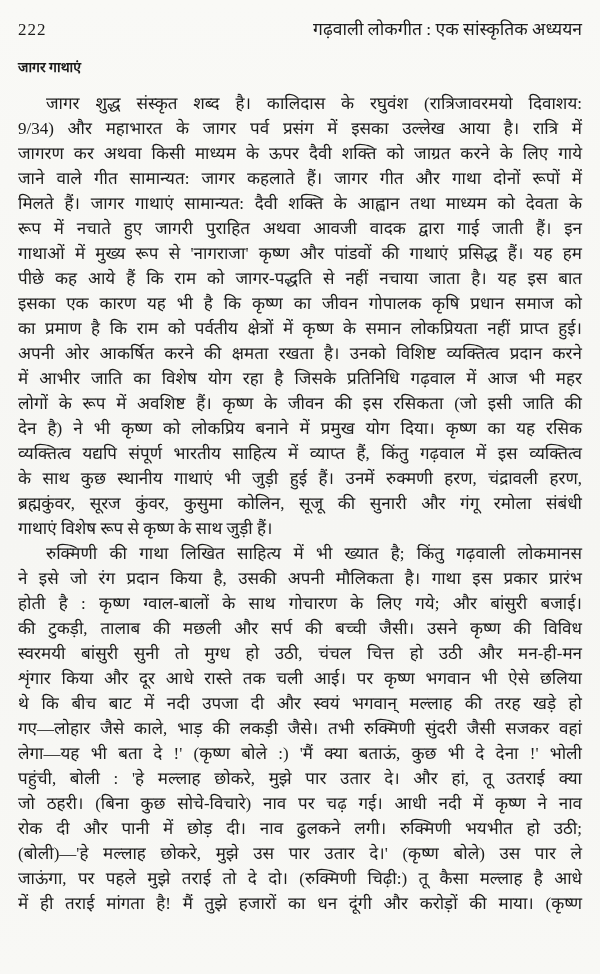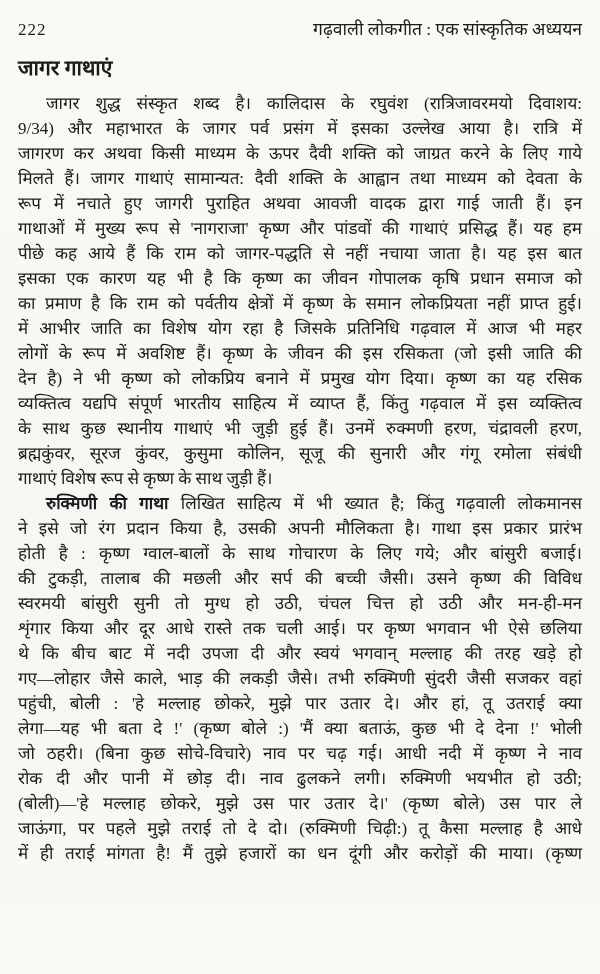--- a/index.html
+++ b/index.html
@@ -33,21 +33,21 @@
     text-align: center;
   }
   .page-number {
     letter-spacing: 1px;
   }
   .book-title {
     font-size: 17.5px;
   }
   .section-heading {
     font-weight: bold;
-    font-size: 21px;
+    font-size: 14px;
     line-height: 26px;
     margin: 0 0 10px 0;
   }
   .body-text {
     font-size: 17px;
   }
   .line {
     height: 25px;
     line-height: 25px;
     text-align: justify;
@@ -55,67 +55,69 @@
     white-space: nowrap;
     overflow: visible;
   }
   .line.indent {
     text-indent: 28px;
   }
   .line.last {
     text-align-last: left;
   }
   .lead-bold {
-    font-weight: bold;
+    font-weight: normal;
   }
 </style>
 </head>
 <body>
 
 <div class="page">
 
   <div class="header-row">
     <span class="page-number">222</span>
     <span class="book-title">गढ़वाली लोकगीत : एक सांस्कृतिक अध्ययन</span>
   </div>
 
   <h1 class="section-heading">जागर गाथाएं</h1>
 
   <div class="body-text">
 
     <div class="paragraph">
       <div class="line indent">जागर शुद्ध संस्कृत शब्द है। कालिदास के रघुवंश (रात्रिजावरमयो दिवाशय:</div>
       <div class="line">9/34) और महाभारत के जागर पर्व प्रसंग में इसका उल्लेख आया है। रात्रि में</div>
       <div class="line">जागरण कर अथवा किसी माध्यम के ऊपर दैवी शक्ति को जाग्रत करने के लिए गाये</div>
+      <div class="line">जाने वाले गीत सामान्यत: जागर कहलाते हैं। जागर गीत और गाथा दोनों रूपों में</div>
       <div class="line">मिलते हैं। जागर गाथाएं सामान्यत: दैवी शक्ति के आह्वान तथा माध्यम को देवता के</div>
       <div class="line">रूप में नचाते हुए जागरी पुराहित अथवा आवजी वादक द्वारा गाई जाती हैं। इन</div>
       <div class="line">गाथाओं में मुख्य रूप से 'नागराजा' कृष्ण और पांडवों की गाथाएं प्रसिद्ध हैं। यह हम</div>
       <div class="line">पीछे कह आये हैं कि राम को जागर-पद्धति से नहीं नचाया जाता है। यह इस बात</div>
       <div class="line">इसका एक कारण यह भी है कि कृष्ण का जीवन गोपालक कृषि प्रधान समाज को</div>
       <div class="line">का प्रमाण है कि राम को पर्वतीय क्षेत्रों में कृष्ण के समान लोकप्रियता नहीं प्राप्त हुई।</div>
+      <div class="line">अपनी ओर आकर्षित करने की क्षमता रखता है। उनको विशिष्ट व्यक्तित्व प्रदान करने</div>
       <div class="line">में आभीर जाति का विशेष योग रहा है जिसके प्रतिनिधि गढ़वाल में आज भी महर</div>
       <div class="line">लोगों के रूप में अवशिष्ट हैं। कृष्ण के जीवन की इस रसिकता (जो इसी जाति की</div>
       <div class="line">देन है) ने भी कृष्ण को लोकप्रिय बनाने में प्रमुख योग दिया। कृष्ण का यह रसिक</div>
       <div class="line">व्यक्तित्व यद्यपि संपूर्ण भारतीय साहित्य में व्याप्त हैं, किंतु गढ़वाल में इस व्यक्तित्व</div>
       <div class="line">के साथ कुछ स्थानीय गाथाएं भी जुड़ी हुई हैं। उनमें रुक्मणी हरण, चंद्रावली हरण,</div>
       <div class="line">ब्रह्मकुंवर, सूरज कुंवर, कुसुमा कोलिन, सूजू की सुनारी और गंगू रमोला संबंधी</div>
       <div class="line last">गाथाएं विशेष रूप से कृष्ण के साथ जुड़ी हैं।</div>
     </div>
 
     <div class="paragraph">
       <div class="line indent"><span class="lead-bold">रुक्मिणी की गाथा</span><span> लिखित साहित्य में भी ख्यात है; किंतु गढ़वाली लोकमानस</span></div>
       <div class="line">ने इसे जो रंग प्रदान किया है, उसकी अपनी मौलिकता है। गाथा इस प्रकार प्रारंभ</div>
       <div class="line">होती है : कृष्ण ग्वाल-बालों के साथ गोचारण के लिए गये; और बांसुरी बजाई।</div>
       <div class="line">की टुकड़ी, तालाब की मछली और सर्प की बच्ची जैसी। उसने कृष्ण की विविध</div>
       <div class="line">स्वरमयी बांसुरी सुनी तो मुग्ध हो उठी, चंचल चित्त हो उठी और मन-ही-मन</div>
       <div class="line">शृंगार किया और दूर आधे रास्ते तक चली आई। पर कृष्ण भगवान भी ऐसे छलिया</div>
       <div class="line">थे कि बीच बाट में नदी उपजा दी और स्वयं भगवान् मल्लाह की तरह खड़े हो</div>
       <div class="line">गए—लोहार जैसे काले, भाड़ की लकड़ी जैसे। तभी रुक्मिणी सुंदरी जैसी सजकर वहां</div>
+      <div class="line">लेगा—यह भी बता दे !' (कृष्ण बोले :) 'मैं क्या बताऊं, कुछ भी दे देना !' भोली</div>
       <div class="line">पहुंची, बोली : 'हे मल्लाह छोकरे, मुझे पार उतार दे। और हां, तू उतराई क्या</div>
-      <div class="line">लेगा—यह भी बता दे !' (कृष्ण बोले :) 'मैं क्या बताऊं, कुछ भी दे देना !' भोली</div>
       <div class="line">जो ठहरी। (बिना कुछ सोचे-विचारे) नाव पर चढ़ गई। आधी नदी में कृष्ण ने नाव</div>
       <div class="line">रोक दी और पानी में छोड़ दी। नाव ढुलकने लगी। रुक्मिणी भयभीत हो उठी;</div>
       <div class="line">(बोली)—'हे मल्लाह छोकरे, मुझे उस पार उतार दे।' (कृष्ण बोले) उस पार ले</div>
       <div class="line">जाऊंगा, पर पहले मुझे तराई तो दे दो। (रुक्मिणी चिढ़ी:) तू कैसा मल्लाह है आधे</div>
       <div class="line">में ही तराई मांगता है! मैं तुझे हजारों का धन दूंगी और करोड़ों की माया। (कृष्ण</div>
     </div>
 
   </div>
 </div>
 

